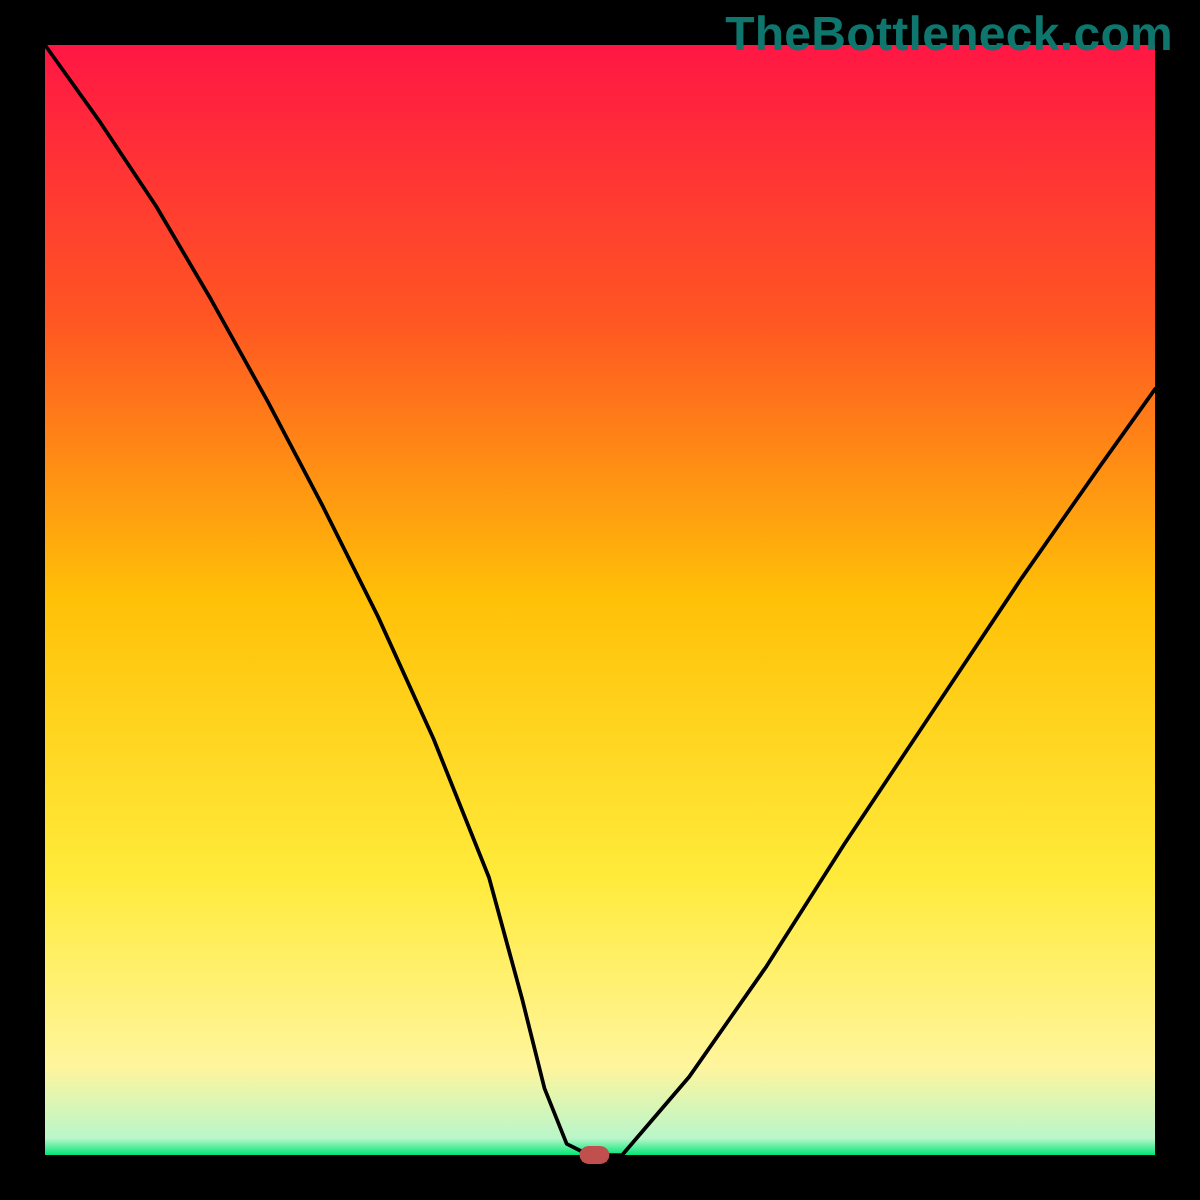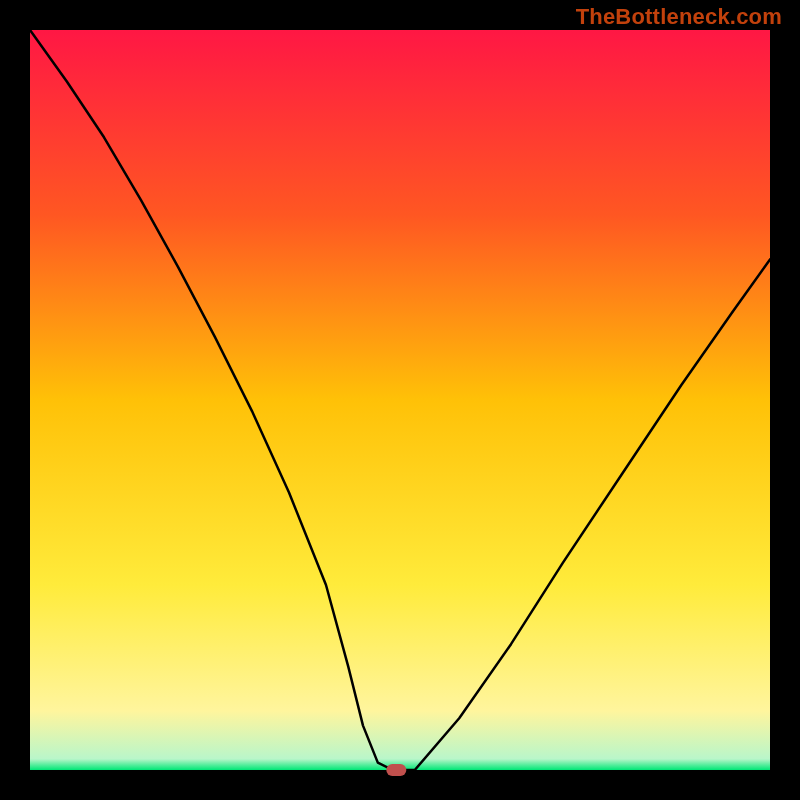--- a/index.html
+++ b/index.html
@@ -16,23 +16,23 @@
     height: 800px;
   }
   svg {
     display: block;
   }
   .watermark {
     position: absolute;
     top: 4px;
     right: 18px;
     font-family: Arial, Helvetica, sans-serif;
-    font-size: 22px;
+    font-size: 32px;
     font-weight: 600;
-    color: #c2410c;
+    color: #0f766e;
     letter-spacing: 0.2px;
     user-select: none;
   }
 </style>
 </head>
 <body>
 
 <div class="stage">
   <svg id="chart-svg" width="800" height="800" viewBox="0 0 800 800">
       <rect x="0" y="0" width="800" height="800" fill="#000"></rect>

